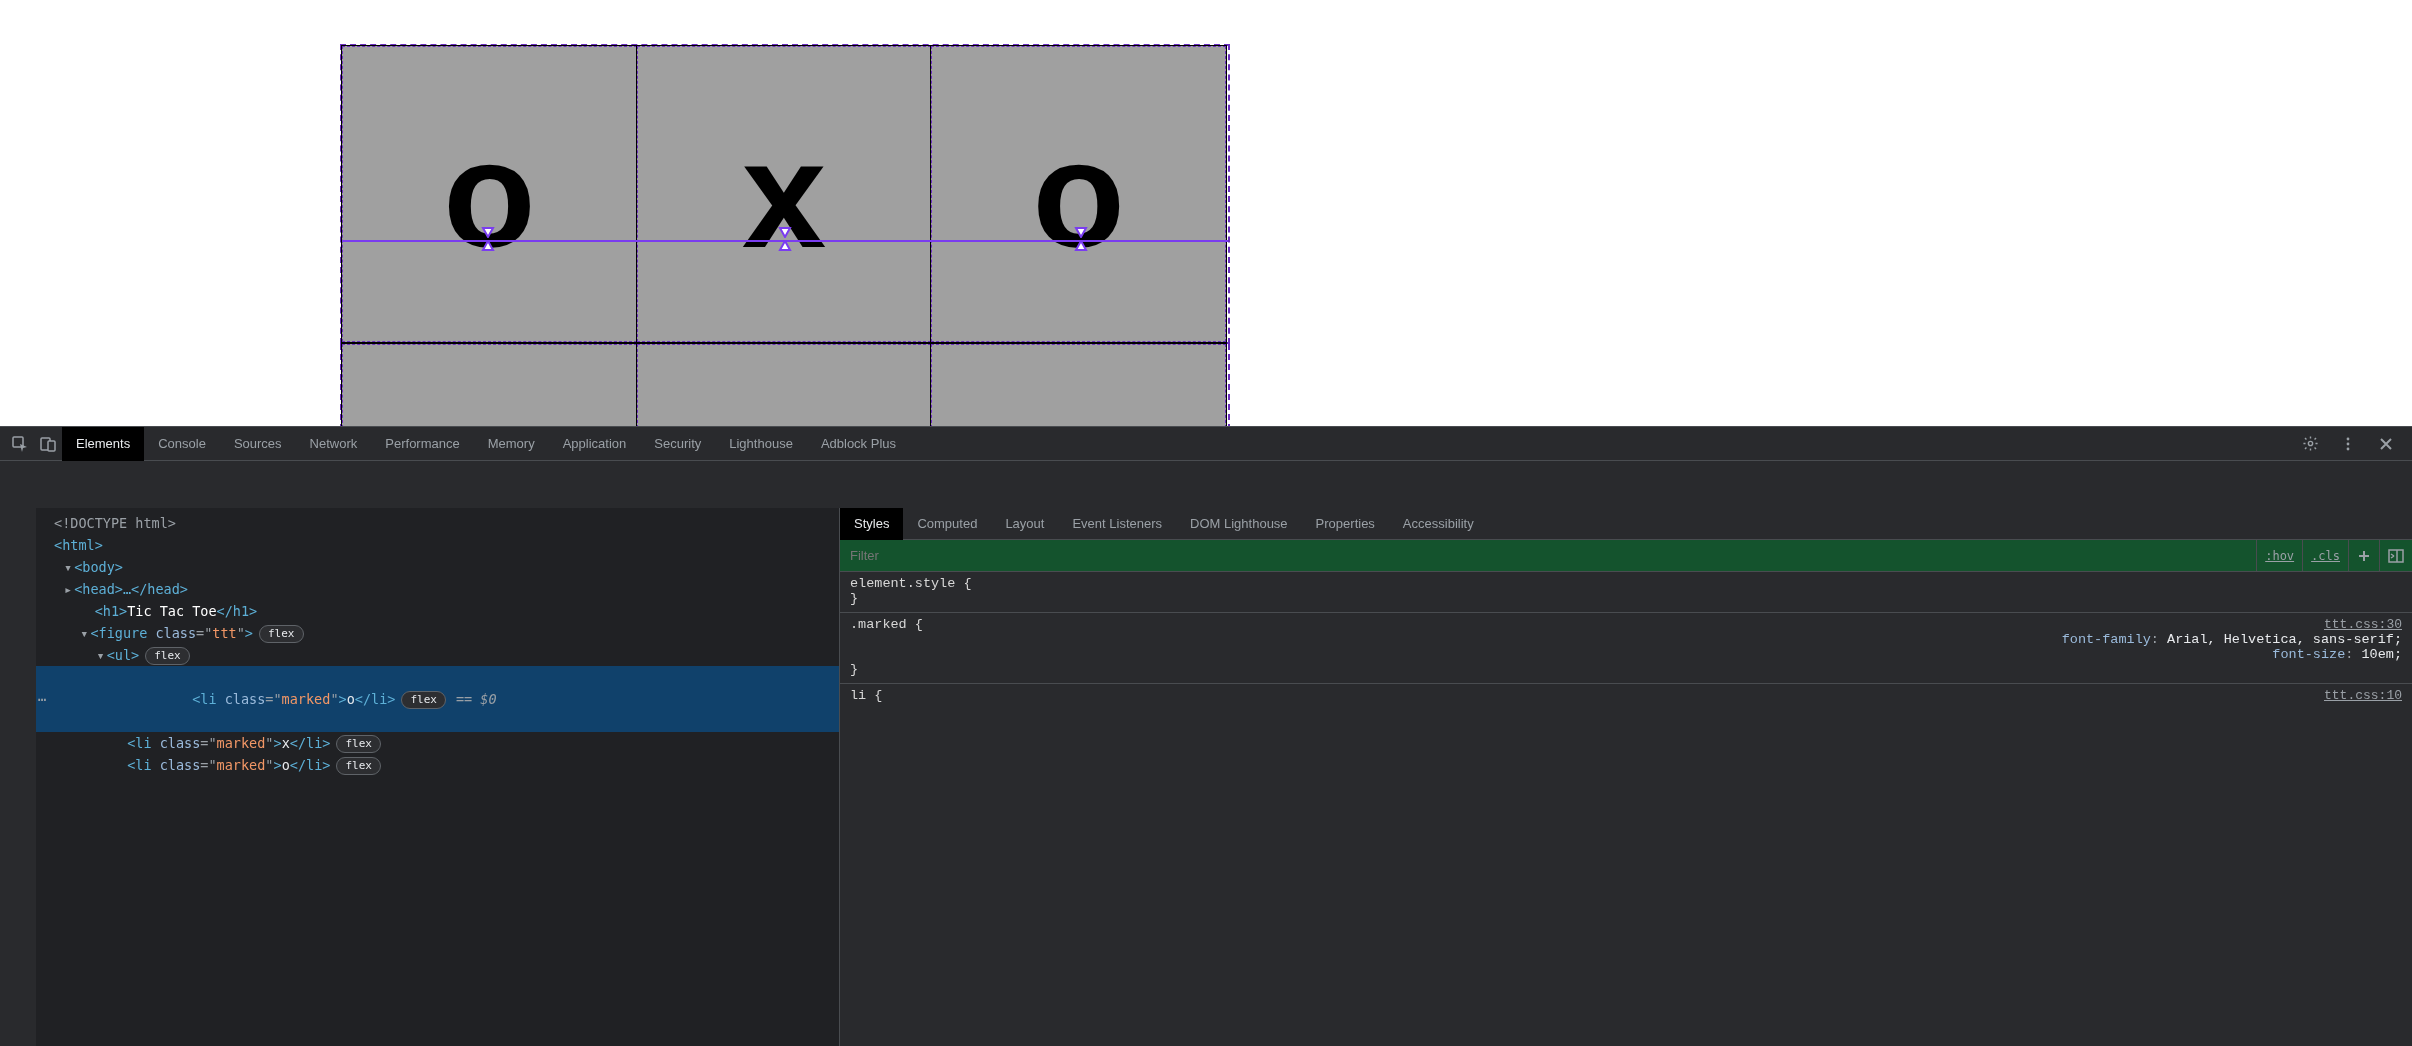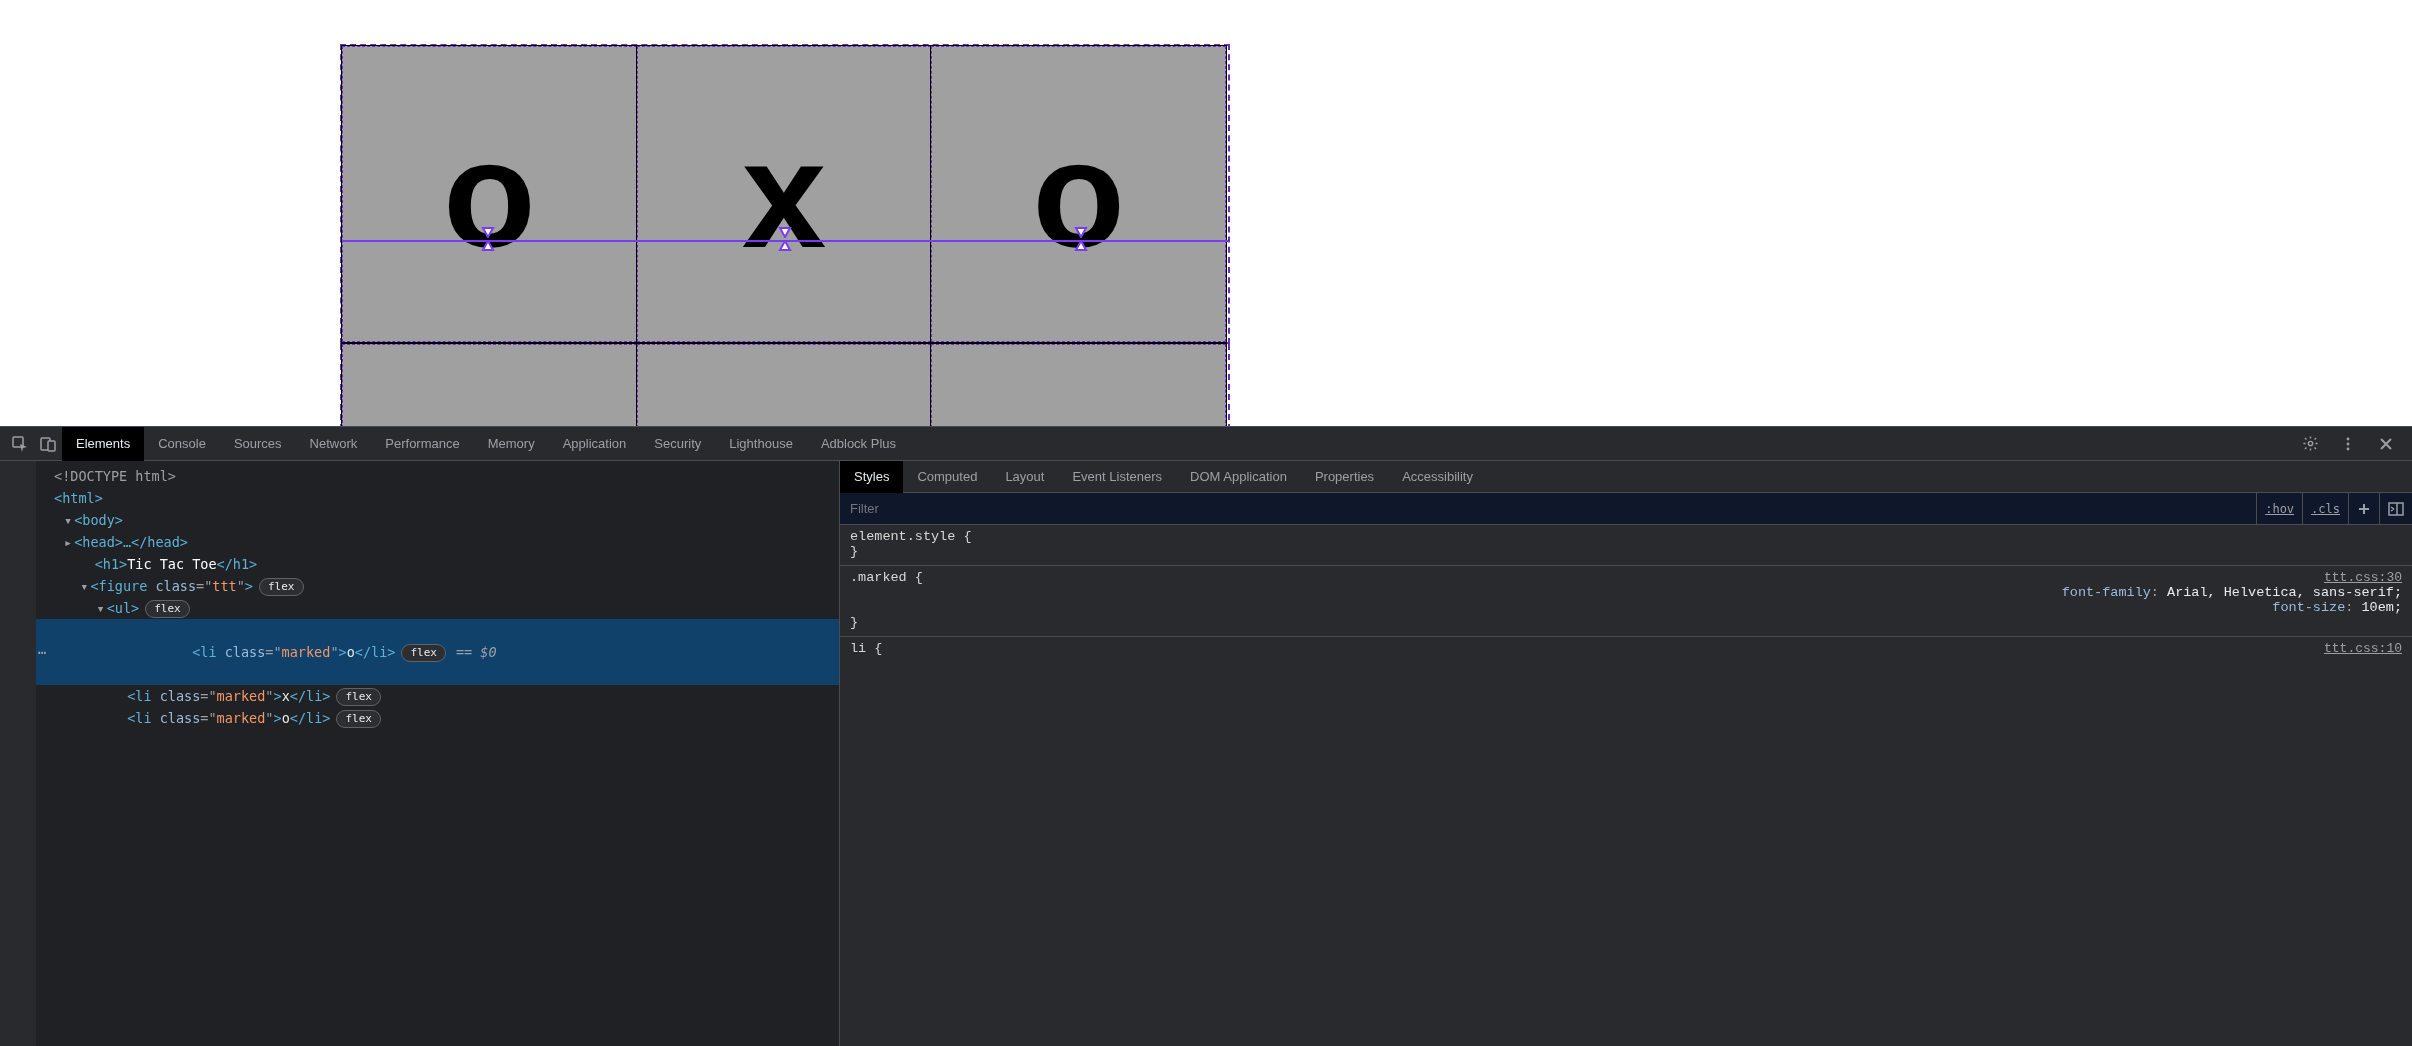--- a/index.html
+++ b/index.html
@@ -59,20 +59,21 @@
   
   .devtools {
     flex: 1;
     display: flex;
     flex-direction: column;
     background: #292a2d;
     color: #e8eaed;
     font-family: "Helvetica Neue", Arial, sans-serif;
     font-size: 13px;
     border-top: 1px solid #494c50;
+    gap: 47px;
   }
 
   
   .dt-tabstrip {
     display: flex;
     align-items: center;
     height: 34px;
     background: #292a2d;
     border-bottom: 1px solid #494c50;
     padding: 0 6px;
@@ -161,21 +162,21 @@
     display: inline-flex; align-items: center;
     color: #9aa0a6; cursor: pointer;
     font-size: 13px;
   }
   .styles-tab.active { background: #000; color: #e8eaed; }
 
   .styles-filterbar {
     display: flex; align-items: center;
     height: 32px;
     border-bottom: 1px solid #494c50;
-    background: #0f172a;
+    background: #14532d;
   }
   .styles-filter {
     flex: 1;
     background: transparent; border: none; outline: none;
     color: #9aa0a6;
     font-size: 13px;
     padding: 0 10px;
     height: 100%;
   }
   .styles-filter-actions {
@@ -336,21 +337,21 @@
       <div class="dom-line">         <span class="dom-tag">&lt;li </span><span class="dom-attr-name">class</span><span class="dom-punct">="</span><span class="dom-attr-val">marked</span><span class="dom-punct">"</span><span class="dom-tag">&gt;</span><span class="dom-text">x</span><span class="dom-tag">&lt;/li&gt;</span><span class="flex-badge">flex</span></div>
       <div class="dom-line">         <span class="dom-tag">&lt;li </span><span class="dom-attr-name">class</span><span class="dom-punct">="</span><span class="dom-attr-val">marked</span><span class="dom-punct">"</span><span class="dom-tag">&gt;</span><span class="dom-text">o</span><span class="dom-tag">&lt;/li&gt;</span><span class="flex-badge">flex</span></div>
     </div>
 
     <div class="dt-styles">
       <div class="styles-tabs">
         <span class="styles-tab active">Styles</span>
         <span class="styles-tab">Computed</span>
         <span class="styles-tab">Layout</span>
         <span class="styles-tab">Event Listeners</span>
-        <span class="styles-tab">DOM Application</span>
+        <span class="styles-tab">DOM Lighthouse</span>
         <span class="styles-tab">Properties</span>
         <span class="styles-tab">Accessibility</span>
       </div>
 
       <div class="styles-filterbar">
         <input class="styles-filter" placeholder="Filter" style="">
         <div class="styles-filter-actions">
           <span class="sf-btn">:hov</span>
           <span class="sf-btn">.cls</span>
           <span class="sf-btn">

